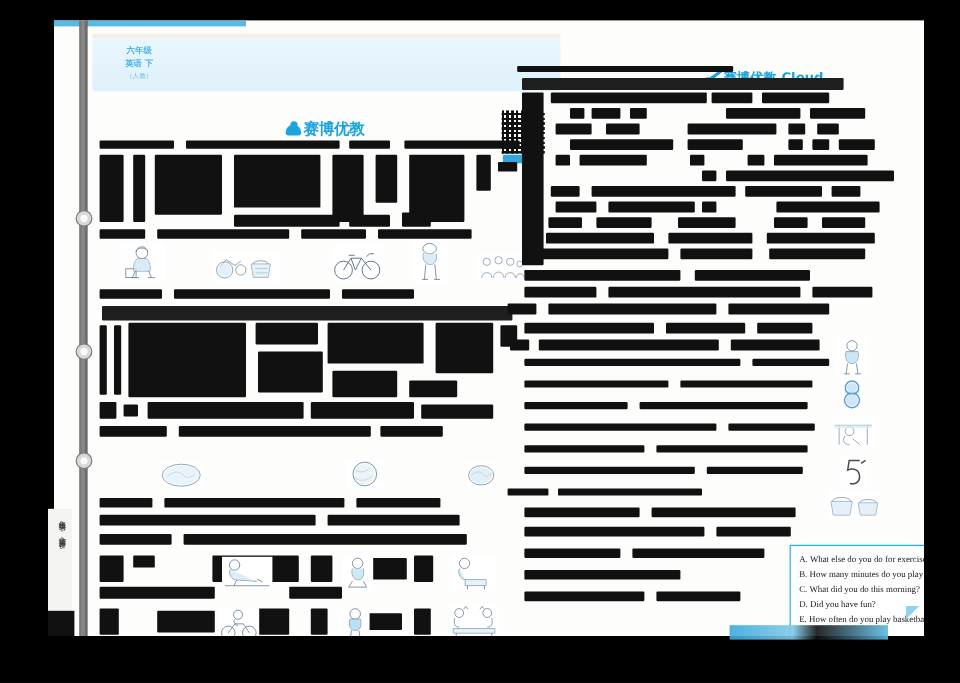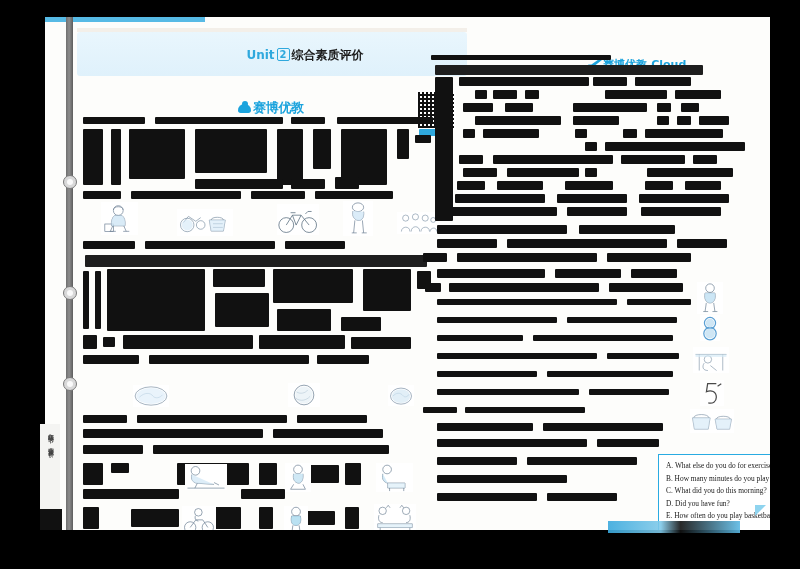--- a/index.html
+++ b/index.html
@@ -91,24 +91,26 @@
              background:linear-gradient(90deg,#3aa9dd,#7fc9e9 40%,#111 55%,#5bb9e4);
              opacity:.9;}
 </style>
 </head>
 <body>
 
 <div id="page">
 
   <div id="banner"></div>
 
-
-  <div id="title">
-    <span class="u">Unit</span><span class="num">2</span><span>综合素质评价</span>
-  </div>
+  <div id="gradebox">
+    <div>六年级</div>
+    <div>英语 下</div>
+    <div class="small">（人教）</div>
+  </div>
+
 
   <div class="wm" id="wm-center">
     <span class="cloud"></span><span>赛博优教</span>
   </div>
   <div id="wm-under"></div>
   <div class="wm" id="wm-right">
     <span class="tick"></span><span>赛博优教.Cloud</span>
   </div>
 
   <div id="qrbox">

